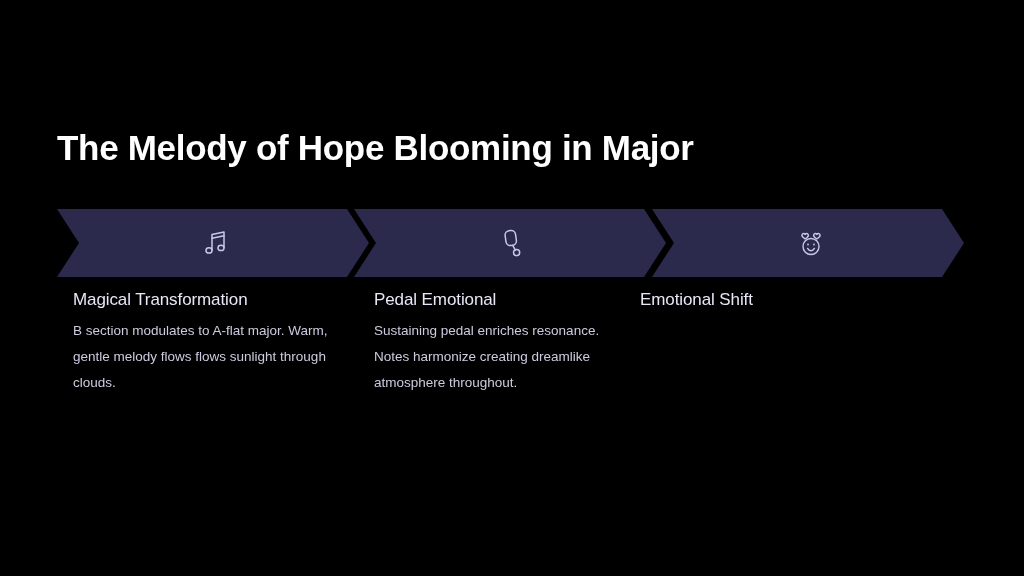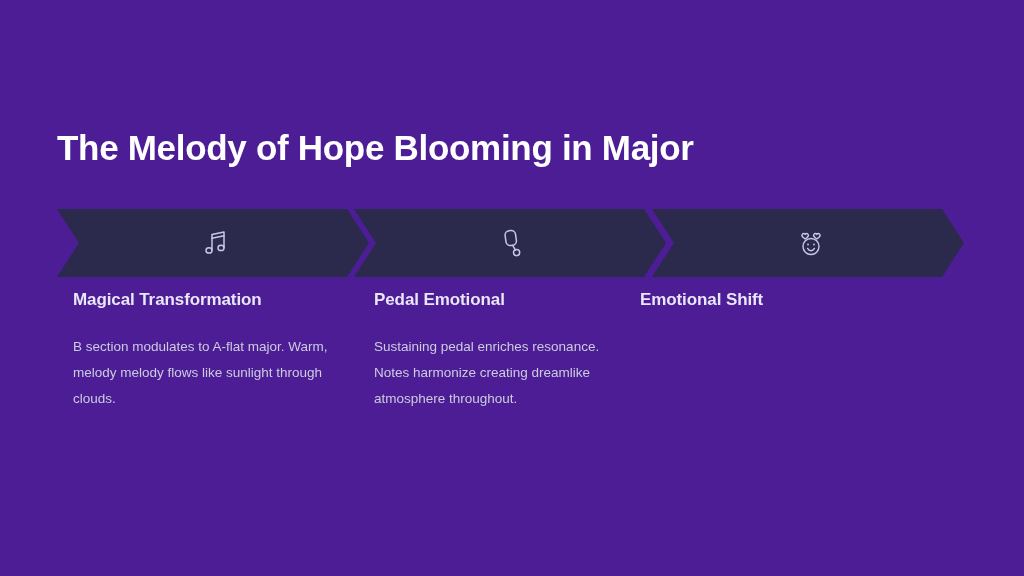--- a/index.html
+++ b/index.html
@@ -10,21 +10,21 @@
     width: 1024px;
     height: 576px;
     background: #0d0a2b;
     font-family: "Liberation Sans", sans-serif;
     overflow: hidden;
   }
   .slide {
     position: relative;
     width: 1024px;
     height: 576px;
-    background: #4c1d95;
+    background: #000000;
   }
 
   
   .title {
     position: absolute;
     left: 57px;
     top: 128px;
     font-size: 35px;
     font-weight: bold;
     letter-spacing: -0.3px;
@@ -78,24 +78,24 @@
   .col {
     position: absolute;
     width: 258px;
   }
   .col-1 { left: 73px; top: 290px; }
   .col-2 { left: 374px; top: 290px; }
   .col-3 { left: 640px; top: 290px; }
 
   .col-title {
     font-size: 17px;
-    font-weight: bold;
+    font-weight: normal;
     color: #e8e6f7;
     letter-spacing: -0.1px;
-    margin: 0 0 24px 0;
+    margin: 0 0 8px 0;
     line-height: 1.2;
   }
   .col-body {
     font-size: 13.5px;
     line-height: 26px;
     color: #cdccdf;
     margin: 0;
   }
 </style>
 </head>
@@ -138,21 +138,21 @@
           <path d="M6.4 5.1c0.85-0.95 2.2-0.75 2.75 0.3 0.55-1.05 1.9-1.25 2.75-0.3 0.8 0.9 0.35 2.3-0.6 3.2-0.62 0.6-1.5 1.25-2.15 1.7-0.65-0.45-1.53-1.1-2.15-1.7-0.95-0.9-1.4-2.3-0.6-3.2z"></path>
           <path d="M18.1 5.1c0.85-0.95 2.2-0.75 2.75 0.3 0.55-1.05 1.9-1.25 2.75-0.3 0.8 0.9 0.35 2.3-0.6 3.2-0.62 0.6-1.5 1.25-2.15 1.7-0.65-0.45-1.53-1.1-2.15-1.7-0.95-0.9-1.4-2.3-0.6-3.2z"></path>
         </svg>
       </span>
     </div>
 
   </div>
 
   <div class="col col-1">
     <div class="col-title">Magical Transformation</div>
-    <div class="col-body">B section modulates to A-flat major. Warm, melody melody flows like sunlight through clouds.</div>
+    <div class="col-body">B section modulates to A-flat major. Warm, gentle melody flows flows sunlight through clouds.</div>
   </div>
 
   <div class="col col-2">
     <div class="col-title">Pedal Emotional</div>
     <div class="col-body">Sustaining pedal enriches resonance. Notes harmonize creating dreamlike atmosphere throughout.</div>
   </div>
 
   <div class="col col-3">
     <div class="col-title">Emotional Shift</div>
   </div>

